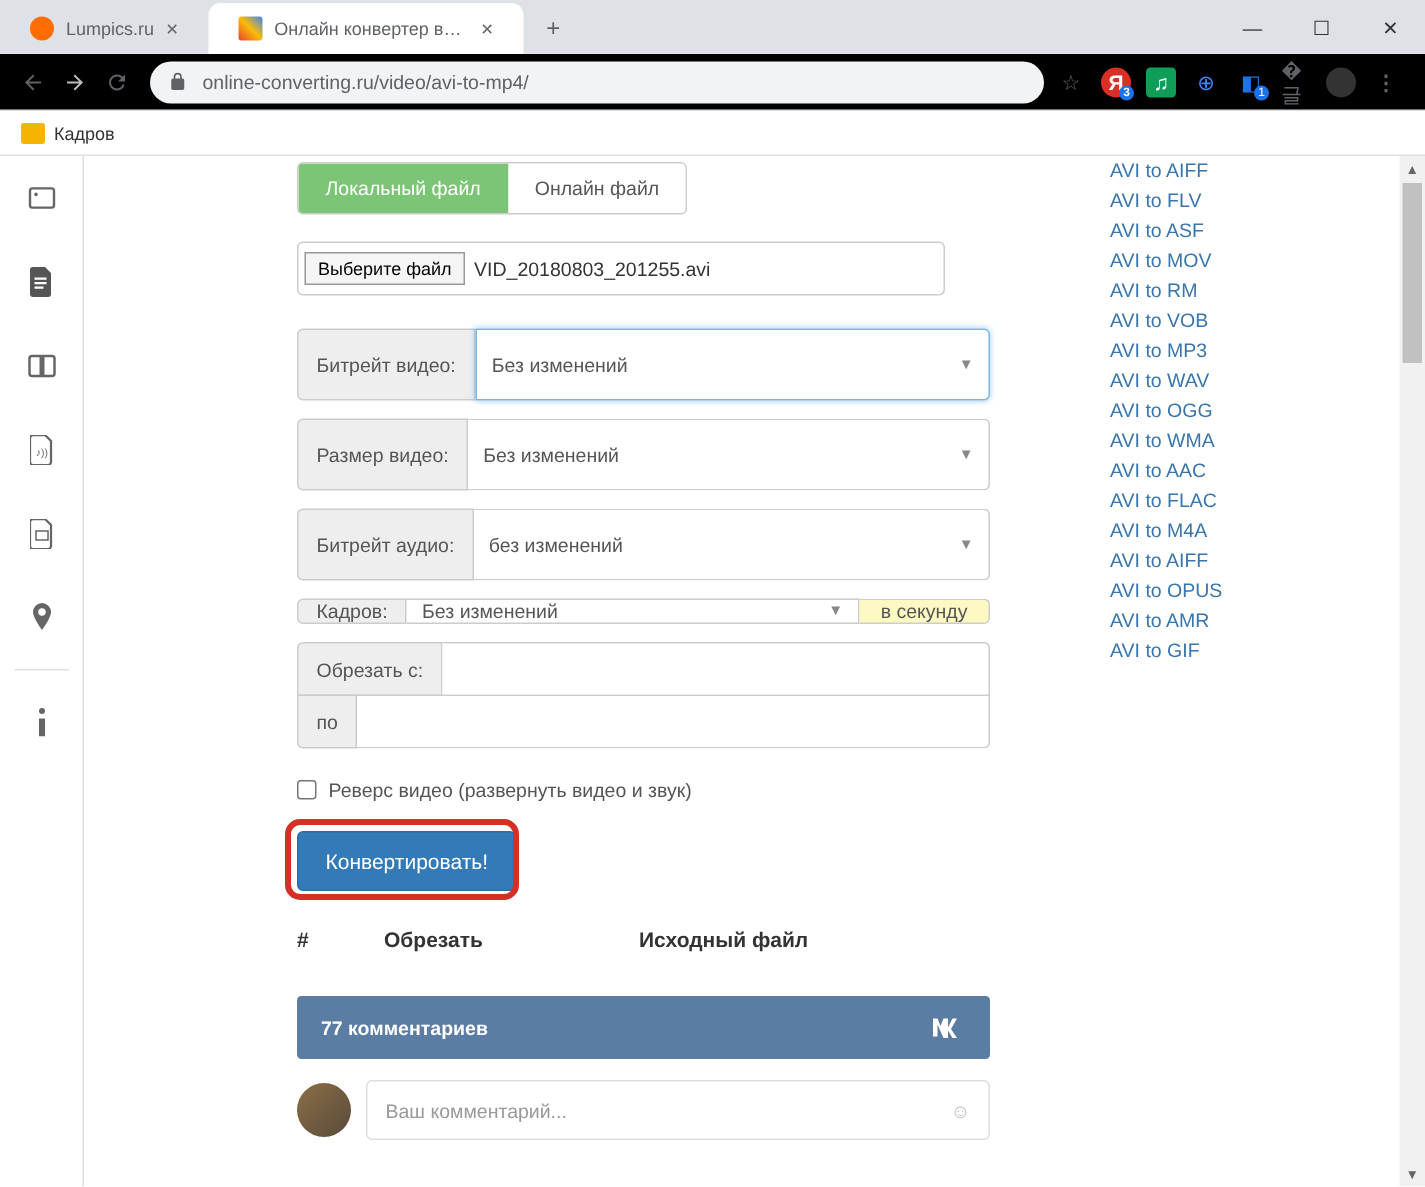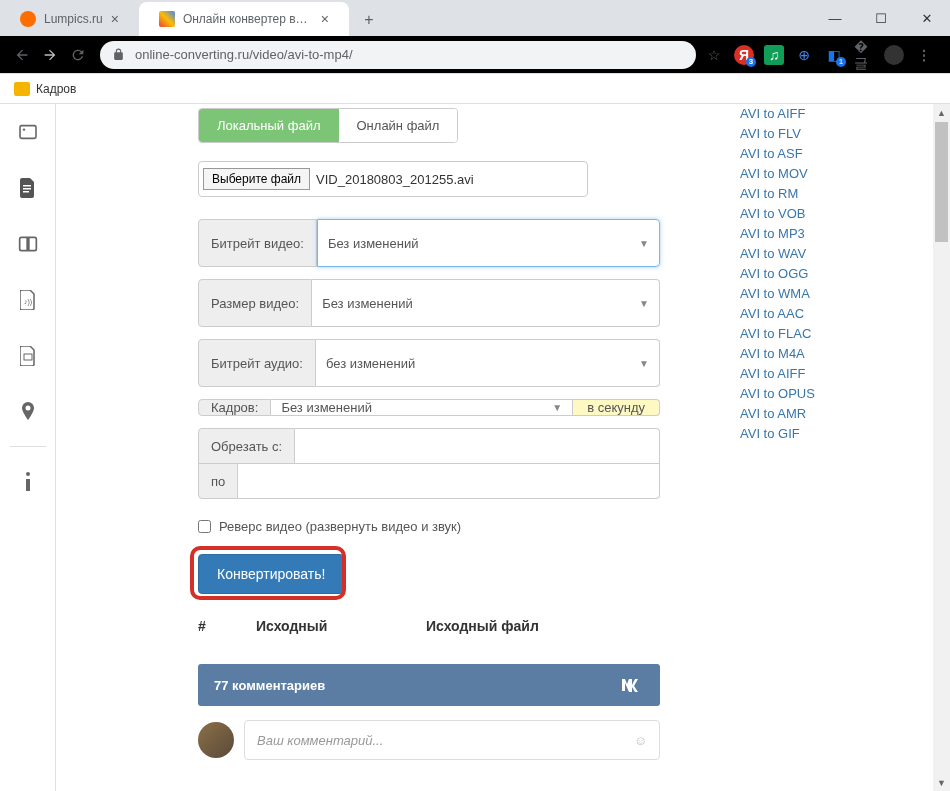--- a/index.html
+++ b/index.html
@@ -53,21 +53,21 @@
     
     .main { flex: 1; padding: 0 0 0 142px; overflow: hidden; }
     
     
     .tabsw { display: flex; border: 1px solid #ccc; border-radius: 4px; overflow: hidden; width: fit-content; margin-top: 4px; }
     .tabsw .t { padding: 9px 18px; font-size: 13px; cursor: pointer; }
     .tabsw .t.active { background: #7cc576; color: #fff; }
     .tabsw .t.inactive { background: #fff; color: #555; }
     
     
-    .filerow { display: flex; align-items: center; border: 1px solid #ccc; border-radius: 4px; width: 390px; height: 36px; margin-top: 18px; padding: 4px; }
+    .filerow { display: flex; align-items: center; border: 1px solid #ccc; border-radius: 4px; width: 432px; height: 36px; margin-top: 18px; padding: 4px; }
     .filebtn { border: 1px solid #999; background: #f5f5f5; padding: 3px 8px; font-size: 12px; cursor: pointer; }
     .filename { margin-left: 6px; font-size: 13px; color: #333; }
     
     
     .formrow { display: flex; width: 462px; height: 48px; margin-top: 12px; }
     .formlabel { background: #eee; border: 1px solid #ccc; display: flex; align-items: center; padding: 0 12px; font-size: 13px; color: #555; border-radius: 4px 0 0 4px; }
     .formselect { flex: 1; border: 1px solid #ccc; border-left: none; display: flex; align-items: center; justify-content: space-between; padding: 0 10px; font-size: 13px; color: #555; border-radius: 0 4px 4px 0; cursor: pointer; }
     .formselect.focused { border: 1px solid #7ab5e8; box-shadow: 0 0 4px rgba(102,175,233,0.6); }
     .formselect .caret { color: #888; font-size: 10px; }
     .framerow { display: flex; width: 462px; margin-top: 12px; }
@@ -87,21 +87,21 @@
     .highlight { position: absolute; border: 4px solid #d43027; border-radius: 10px; pointer-events: none; }
     
     .result-header { display: flex; font-size: 14px; font-weight: bold; color: #333; margin-top: 24px; }
     .result-header .col { margin-right: 40px; }
     
     .comments-bar { width: 462px; height: 42px; background: #5b7da3; color: #fff; display: flex; align-items: center; justify-content: space-between; padding: 0 16px; font-size: 13px; font-weight: bold; margin-top: 30px; border-radius: 3px; }
     .vk-logo { font-weight: bold; font-size: 15px; }
     
     .comment-input { display: flex; align-items: center; margin-top: 14px; width: 462px; }
     .avatar { width: 36px; height: 36px; border-radius: 50%; background: linear-gradient(135deg, #8b6f47, #5a4a3a); margin-right: 10px; }
-    .comment-box { flex: 1; border: 1px solid #ddd; border-radius: 4px; height: 40px; display: flex; align-items: center; padding: 0 12px; color: #999; font-size: 13px; justify-content: space-between; font-style: italic; }
+    .comment-box { flex: 1; border: 1px solid #ddd; border-radius: 4px; height: 40px; display: flex; align-items: center; padding: 0 12px; color: #999; font-size: 13px; justify-content: space-between; }
     .emoji { color: #bbb; }
     
     
     .rightbar { width: 230px; padding: 0 20px; font-size: 13px; }
     .rightbar a { display: block; color: #3876ac; text-decoration: none; line-height: 20px; cursor: pointer; }
     
     
     .scroll { position: absolute; right: 0; top: 0; width: 17px; height: 100%; background: #f1f1f1; }
     .scroll-thumb { position: absolute; right: 2px; top: 18px; width: 13px; height: 120px; background: #c1c1c1; border-radius: 0; }
     .scroll-arrow { position: absolute; right: 0; width: 17px; height: 17px; display: flex; align-items: center; justify-content: center; font-size: 9px; color: #666; }
@@ -281,21 +281,21 @@
       <span>Реверс видео (развернуть видео и звук)</span>
     </div>
 
     <div style="position:relative;display:inline-block;">
       <button class="convert-btn">Конвертировать!</button>
       <div class="highlight" style="left:-8px;top:12px;width:156px;height:54px;"></div>
     </div>
 
     <div class="result-header">
       <div class="col" style="width:18px;">#</div>
-      <div class="col" style="width:130px;">Исходный</div>
+      <div class="col" style="width:130px;">Обрезать</div>
       <div class="col">Исходный файл</div>
     </div>
 
     <div class="comments-bar">
       <span>77 комментариев</span>
       <span class="vk-logo">
           <svg width="24" height="14" viewBox="0 0 24 14">
             <path d="M2 1h3l2 5 2-5h3v6l3-6h3l-4 7 4 6h-3l-3-5v5h-3L5 5v8H2z" fill="#fff"></path>
           </svg>
         </span>

